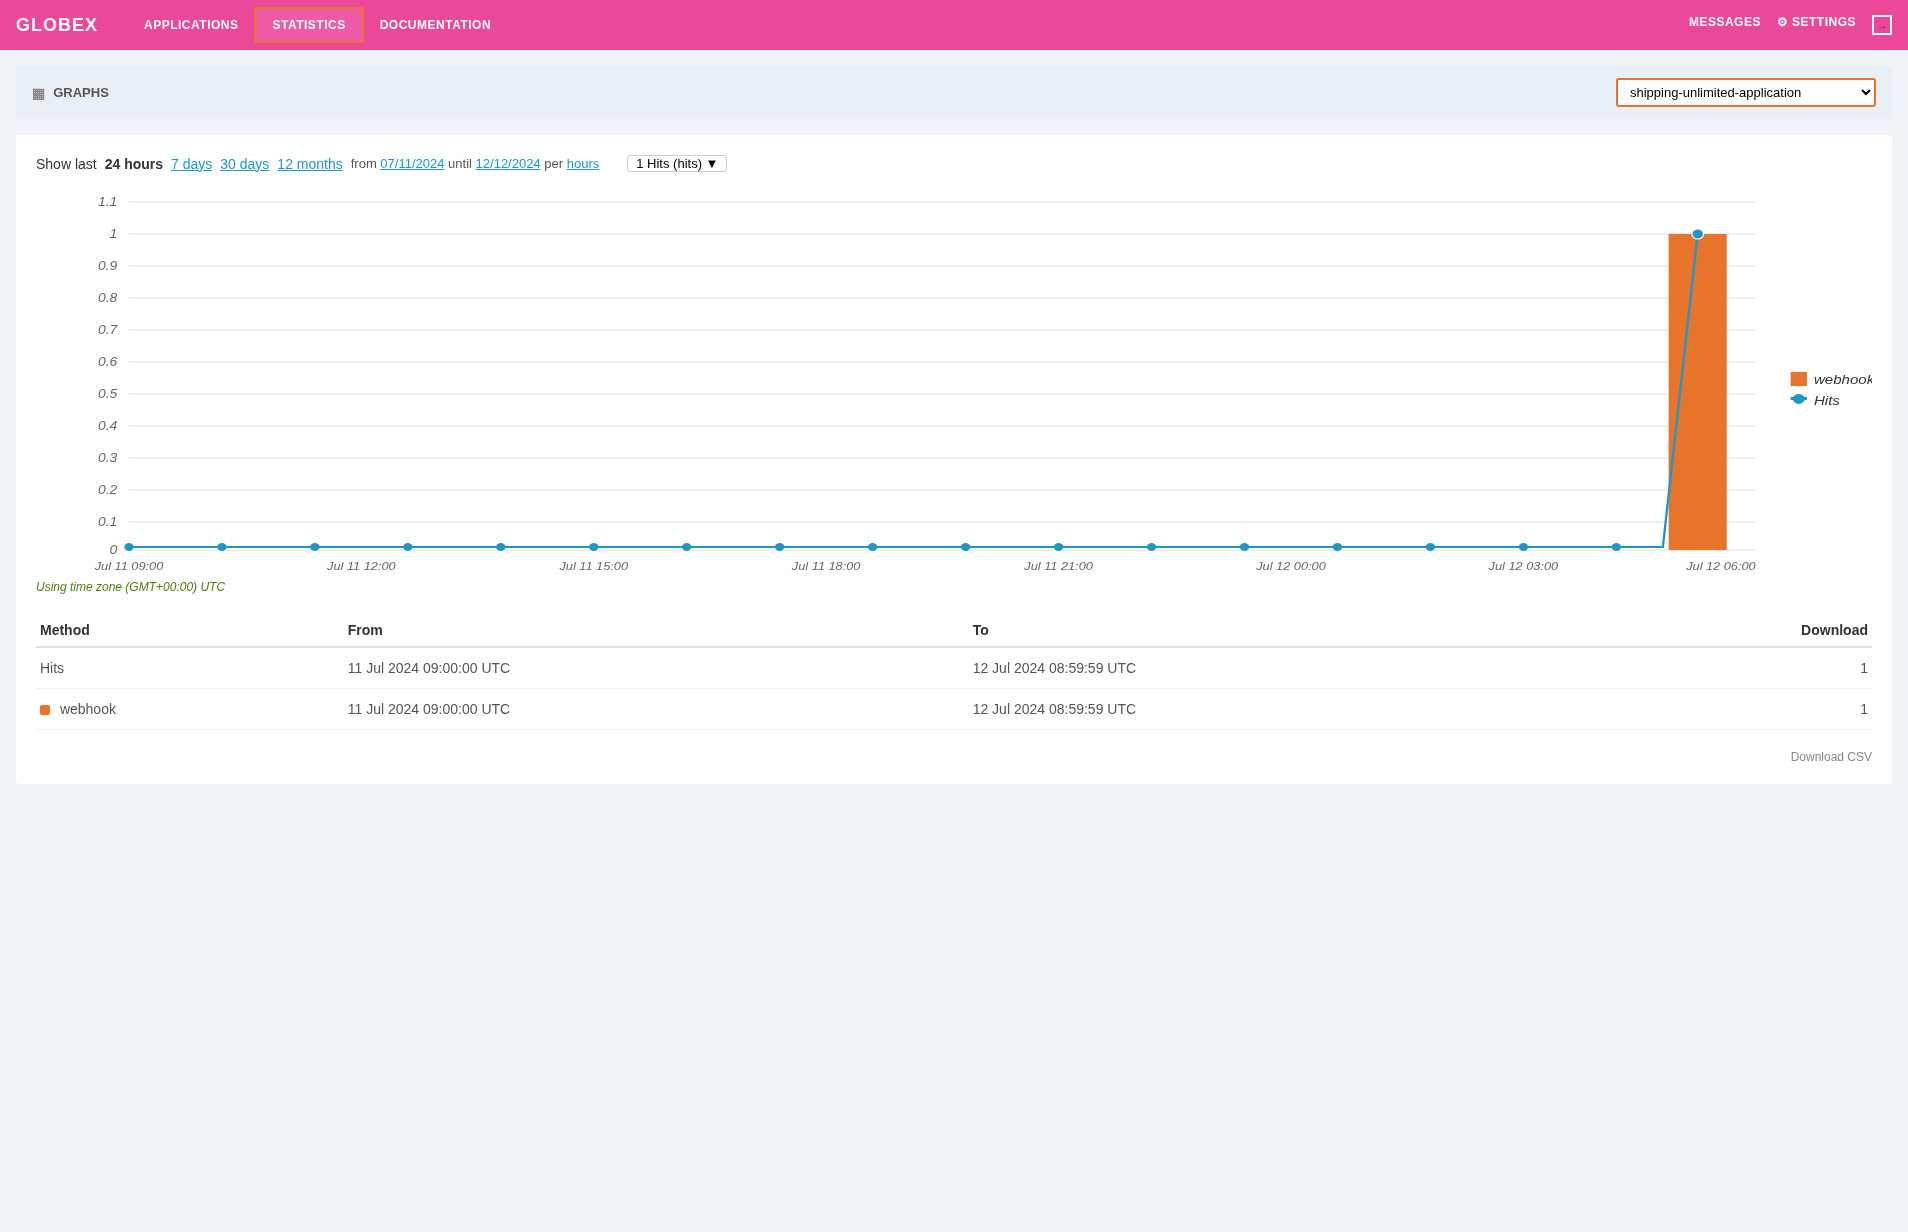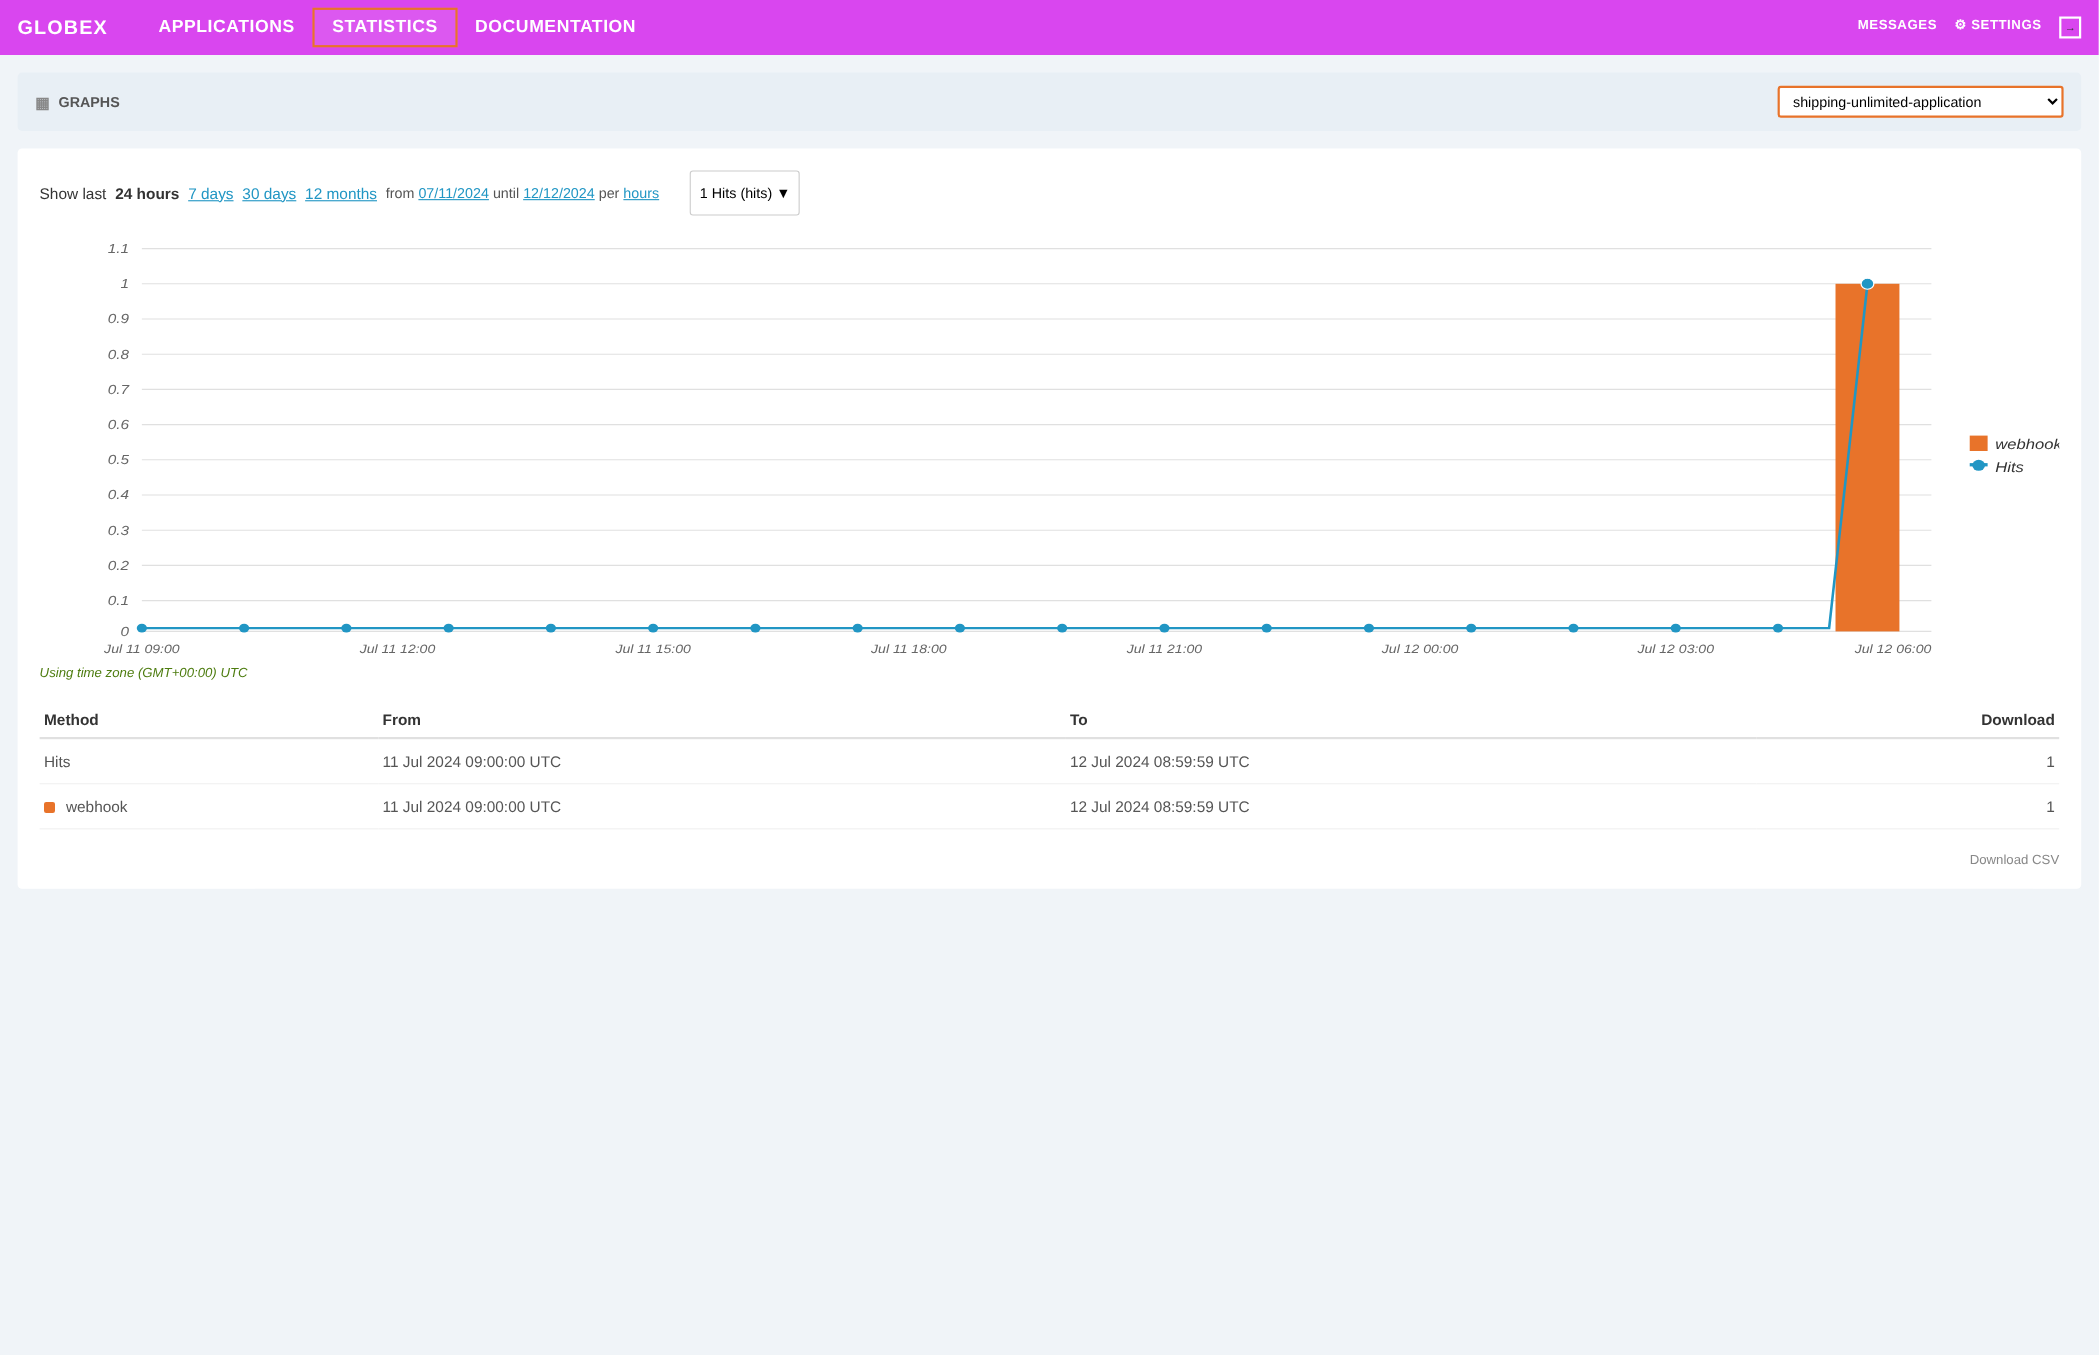--- a/index.html
+++ b/index.html
@@ -1,20 +1,20 @@
 <!DOCTYPE html>
 <html><head>
   <meta charset="utf-8">
   <style>
     * { box-sizing: border-box; margin: 0; padding: 0; }
     body { font-family: Arial, sans-serif; font-size: 14px; background: #f0f4f8; color: #333; }
 
     
     .top-nav {
-      background: #d946ef;
+      background: #ec4899;
       display: flex;
       align-items: center;
       padding: 0 16px;
       height: 50px;
     }
     .nav-logo {
       color: white;
       font-weight: bold;
       font-size: 18px;
       margin-right: 30px;
@@ -25,21 +25,21 @@
       align-items: center;
       flex: 1;
     }
     .nav-item {
       color: white;
       text-decoration: none;
       padding: 0 16px;
       height: 36px;
       display: flex;
       align-items: center;
-      font-size: 16px;
+      font-size: 12px;
       font-weight: bold;
       letter-spacing: 0.5px;
       cursor: pointer;
       text-transform: uppercase;
     }
     .nav-item.active {
       border: 2px solid #e8732a;
       background: rgba(255,255,255,0.1);
     }
     .nav-right {
@@ -129,21 +129,21 @@
       cursor: pointer;
     }
     .time-controls .date-range {
       color: #555;
       font-size: 13px;
     }
     .metric-selector {
       margin-left: 20px;
       border: 1px solid #ccc;
       border-radius: 3px;
-      padding: 12px 8px;
+      padding: 0 8px;
       cursor: pointer;
       background: white;
       font-size: 13px;
     }
 
     
     .chart-container {
       position: relative;
       height: 380px;
       margin-bottom: 8px;

